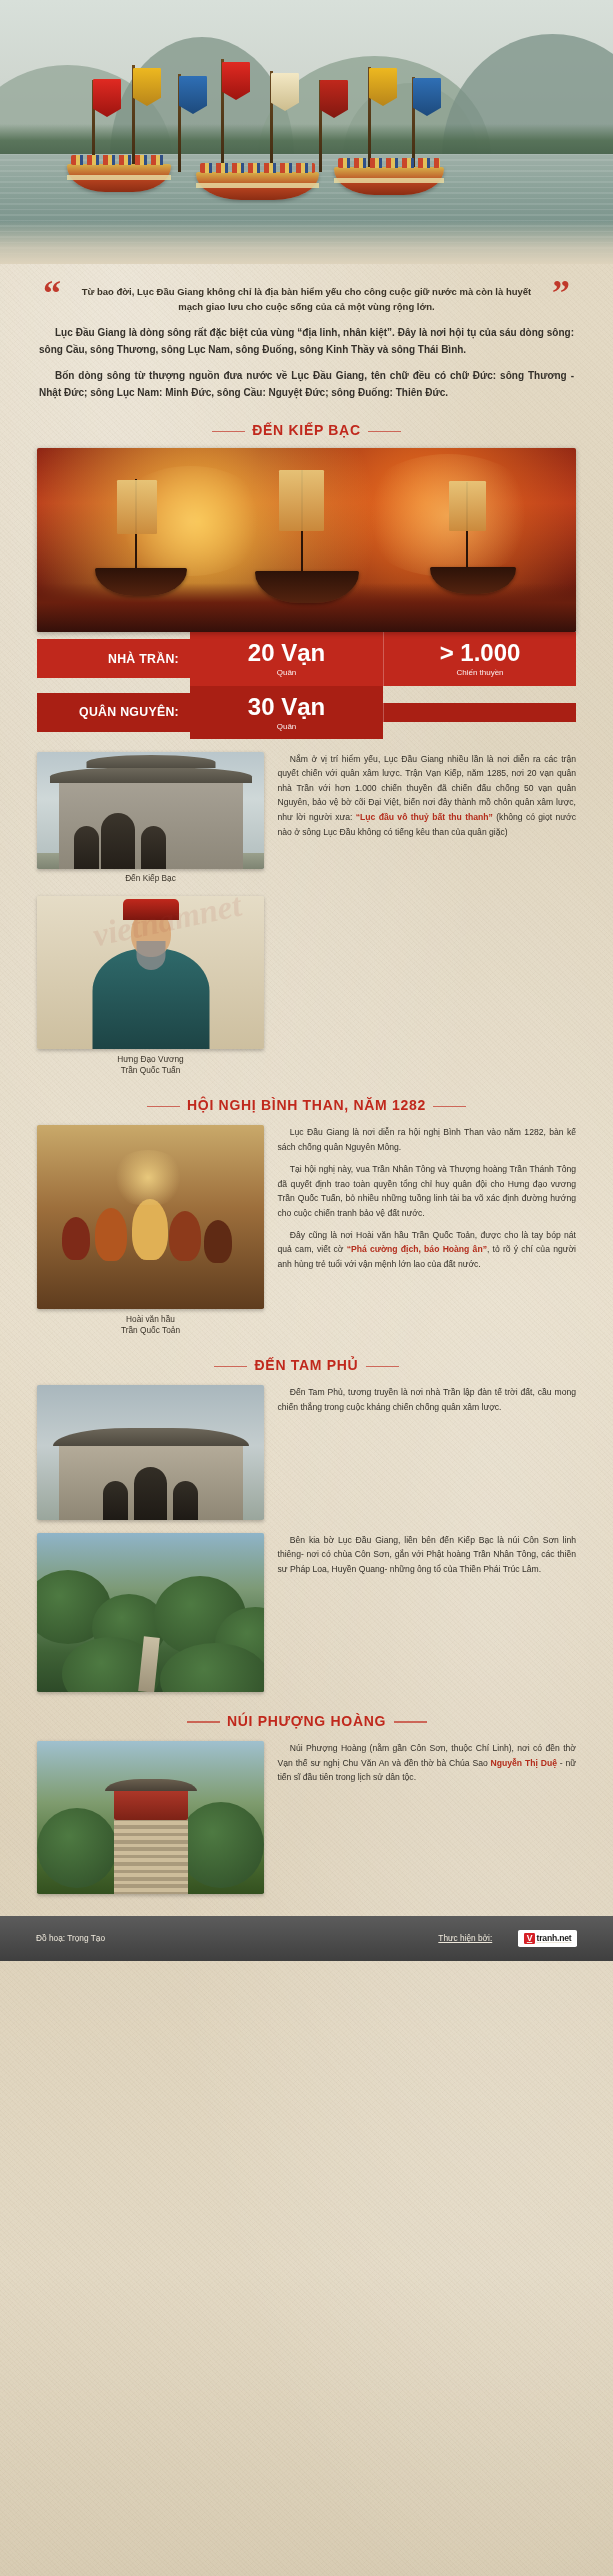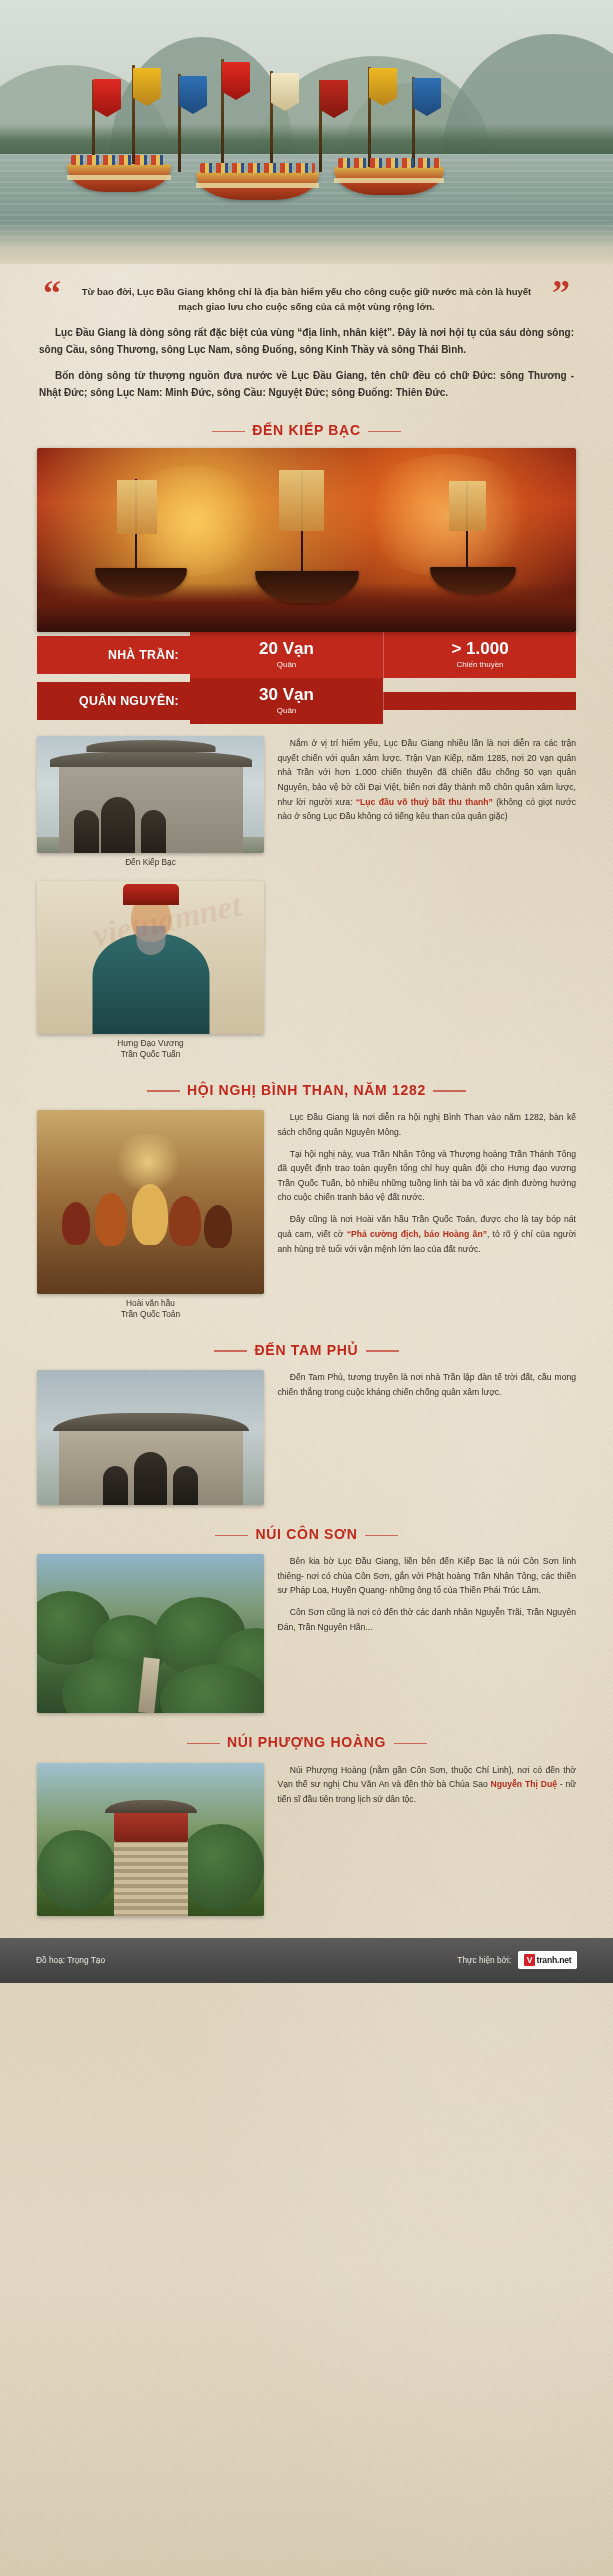--- a/index.html
+++ b/index.html
@@ -231,21 +231,21 @@
     letter-spacing: 0.3px;
   }
   .stat-name.dark { background: #a91f14; }
   .stat-val {
     background: #c0281c;
     color: #fff;
     text-align: center;
     padding: 8.6px 4.9px;
   }
   .stat-val.dark { background: #a91f14; }
-  .stat-big { font-size: 17px; font-weight: 700; line-height: 1.1; }
+  .stat-big { font-size: 24px; font-weight: 700; line-height: 1.1; }
   .stat-unit { font-size: 8px; opacity: .92; margin-top: 1.2px; }
   .stat-val.right { border-left: 1.2px solid rgba(255,255,255,.25); }
 
   
   .two-col {
     display: flex;
     gap: 13.5px;
     margin: 12.3px 37px;
     align-items: flex-start;
   }
@@ -406,21 +406,21 @@
     margin-top: 22px;
     height: 45px;
     background: linear-gradient(180deg, #5c5c5c 0%, #3f3f3f 100%);
     display: flex;
     align-items: center;
     justify-content: space-between;
     padding: 0 36px;
     color: #efe9dc;
     font-size: 8.3px;
   }
-  .footer-right { display:flex; align-items:center; gap: 7px; }
+  .footer-right { display:flex; align-items:center; gap: 26px; text-decoration: underline; }
   .vnn-logo {
     display:inline-flex; align-items:center; gap:1.2px;
     background: #fff; padding: 3.1px 5.5px; border-radius: 1.8px;
   }
   .vnn-v {
     background:#d62027; color:#fff; font-weight:700; font-size:8.6px;
     padding: 0.6px 3.1px; border-radius:1.2px; letter-spacing:-0.3px;
   }
   .vnn-txt { color:#1b1b1b; font-weight:700; font-size:8.6px; letter-spacing:-0.2px; }
 
@@ -610,39 +610,35 @@
           <div class="tp-arch" style="left:97px;"></div>
           <div class="tp-arch" style="left:66px; width:24.5px; height:39px;"></div>
           <div class="tp-arch" style="left:136px; width:24.5px; height:39px;"></div>
         </div>
       </div>
       <div class="col-text">
         <p>Đến Tam Phủ, tương truyền là nơi nhà Trần lập đàn tế trời đất, cầu mong chiến thắng trong cuộc kháng chiến chống quân xâm lược.</p>
       </div>
     </div>
 
-    <div class="sec-head">
-      <span class="rule"></span><span>NÚI CÔN SƠN</span><span class="rule"></span>
-    </div>
 
     <div class="two-col">
       <div class="col-img">
         <div class="ph ph-mountain">
           <div class="mt-canopy" style="left:-12.3px; top:37px; width:86px; height:74px;"></div>
           <div class="mt-canopy" style="left:55px; top:61px; width:74px; height:67px;"></div>
           <div class="mt-canopy" style="left:117px; top:43px; width:92px; height:80px;"></div>
           <div class="mt-canopy" style="left:178px; top:74px; width:80px; height:74px;"></div>
           <div class="mt-canopy" style="left:24.5px; top:104px; width:98px; height:74px;"></div>
           <div class="mt-canopy" style="left:123px; top:110px; width:110px; height:74px;"></div>
           <div class="mt-path"></div>
         </div>
       </div>
       <div class="col-text">
         <p>Bên kia bờ Lục Đầu Giang, liền bên đến Kiếp Bạc là núi Côn Sơn linh thiêng- nơi có chùa Côn Sơn, gắn với Phật hoàng Trần Nhân Tông, các thiền sư Pháp Loa, Huyền Quang- những ông tổ của Thiền Phái Trúc Lâm.</p>
-        <p>Côn Sơn cũng là nơi có đến thờ các danh nhân Nguyễn Trãi, Trần Nguyên Đán, Trần Nguyên Hãn...</p>
       </div>
     </div>
 
     <div class="sec-head">
       <span class="rule"></span><span>NÚI PHƯỢNG HOÀNG</span><span class="rule"></span>
     </div>
 
     <div class="two-col">
       <div class="col-img">
         <div class="ph ph-ph">

